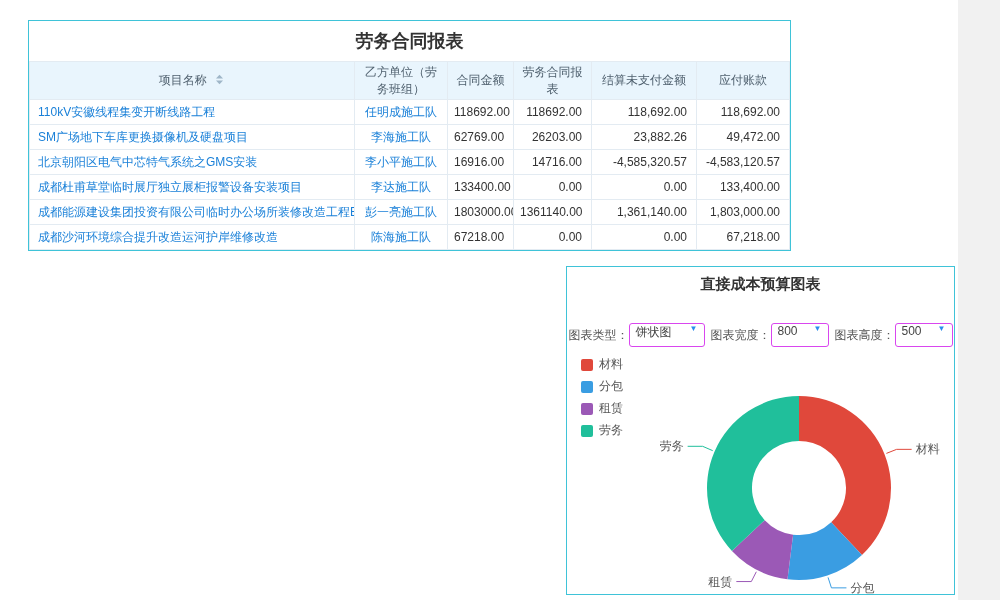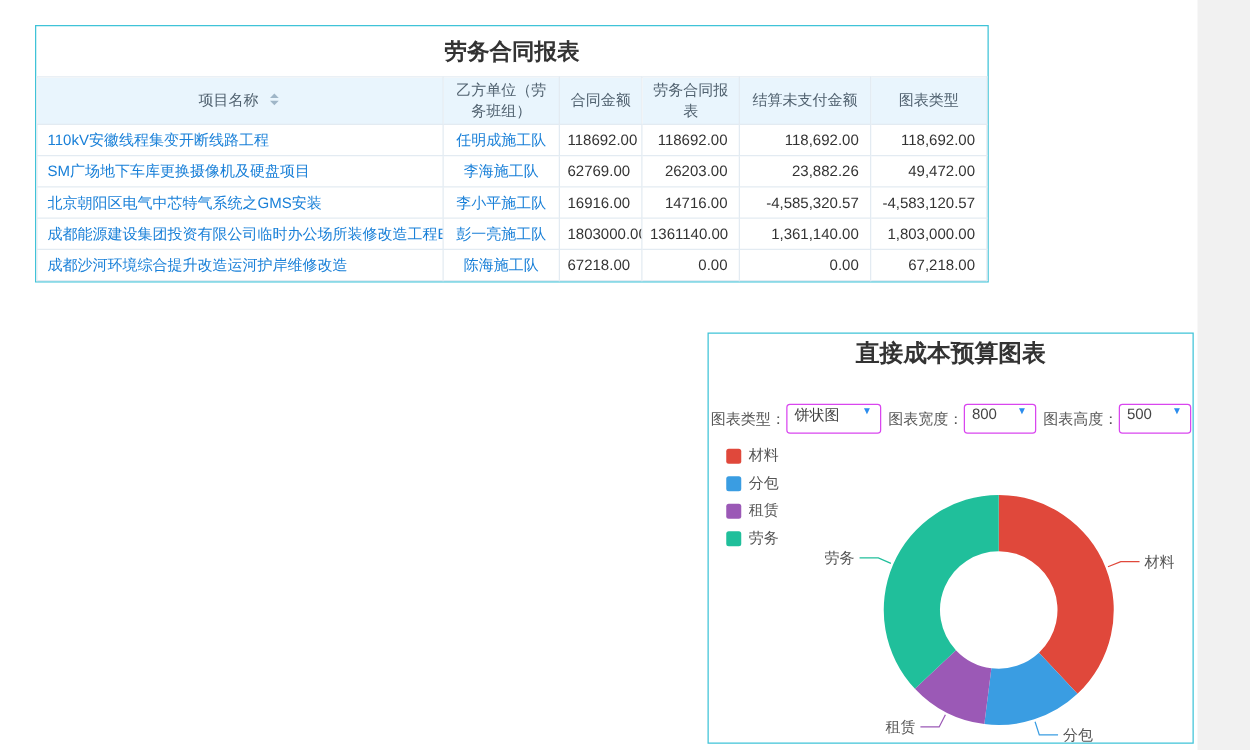--- a/index.html
+++ b/index.html
@@ -23,21 +23,21 @@
   .t-center  { text-align:center; }
   .t-num     { text-align:right; padding-right:9px !important; }
   .blue      { color:#1a80d8;margin-left:24px; }
   .dark      { color:#333; }
   .link      { color:#1a80d8; cursor:pointer; text-decoration:none; }
   .sort-icon { display:inline-block; margin-left:4px; vertical-align:-1px; }
 
   
   .chart-panel { position:absolute; left:566px; top:266px; width:389px; height:329px;
                  background:#fff; border:1px solid #3fc3d8; }
-  .chart-title { height:30px; line-height:34px; text-align:center; font-size:19px;
+  .chart-title { height:30px; line-height:34px; text-align:center; font-size:15px;
                  font-weight:bold; color:#333; }
   .chart-controls { display:flex; align-items:center; justify-content:center; gap:6px;
                     height:30px; padding:0 2px;margin-top:23px; }
   .control { display:flex; align-items:center; }
   .ctl-label { font-size:12px; color:#555; white-space:nowrap; }
   .select { display:flex; align-items:flex-start; justify-content:space-between; height:24px;
             border:1px solid #d946ef; border-radius:3px; background:#fff; padding:0 6px;
             font-size:12px; color:#444; cursor:pointer; }
   .select.w-type { width:76px; }
   .select.w-num  { width:58px; }
@@ -76,21 +76,21 @@
               <svg width="11" height="11" viewBox="0 0 11 11">
                 <polygon points="2,4.4 5.5,0.8 9,4.4" fill="#9fb6c8"></polygon>
                 <polygon points="2,6.6 5.5,10.2 9,6.6" fill="#9fb6c8"></polygon>
               </svg>
             </span>
           </th>
           <th>乙方单位（劳务班组）</th>
           <th>合同金额</th>
           <th>劳务合同报表</th>
           <th>结算未支付金额</th>
-          <th>图表类型</th>
+          <th>应付账款</th>
         </tr>
       </thead>
       <tbody>
         <tr>
           <td class="t-project"><span class="link">110kV安徽线程集变开断线路工程</span></td>
           <td class="t-center"><span class="link">任明成施工队</span></td>
           <td class="t-num blue">118692.00</td>
           <td class="t-num blue">118692.00</td>
           <td class="t-num dark">118,692.00</td>
           <td class="t-num dark">118,692.00</td>
@@ -103,20 +103,28 @@
           <td class="t-num dark">23,882.26</td>
           <td class="t-num dark">49,472.00</td>
         </tr>
         <tr>
           <td class="t-project"><span class="link">北京朝阳区电气中芯特气系统之GMS安装</span></td>
           <td class="t-center"><span class="link">李小平施工队</span></td>
           <td class="t-num blue">16916.00</td>
           <td class="t-num blue">14716.00</td>
           <td class="t-num dark">-4,585,320.57</td>
           <td class="t-num dark">-4,583,120.57</td>
+        </tr>
+        <tr>
+          <td class="t-project"><span class="link">成都杜甫草堂临时展厅独立展柜报警设备安装项目</span></td>
+          <td class="t-center"><span class="link">李达施工队</span></td>
+          <td class="t-num blue">133400.00</td>
+          <td class="t-num blue">0.00</td>
+          <td class="t-num dark">0.00</td>
+          <td class="t-num dark">133,400.00</td>
         </tr>
         <tr>
           <td class="t-project"><span class="link">成都能源建设集团投资有限公司临时办公场所装修改造工程EPC</span></td>
           <td class="t-center"><span class="link">彭一亮施工队</span></td>
           <td class="t-num blue">1803000.00</td>
           <td class="t-num blue">1361140.00</td>
           <td class="t-num dark">1,361,140.00</td>
           <td class="t-num dark">1,803,000.00</td>
         </tr>
         <tr>

